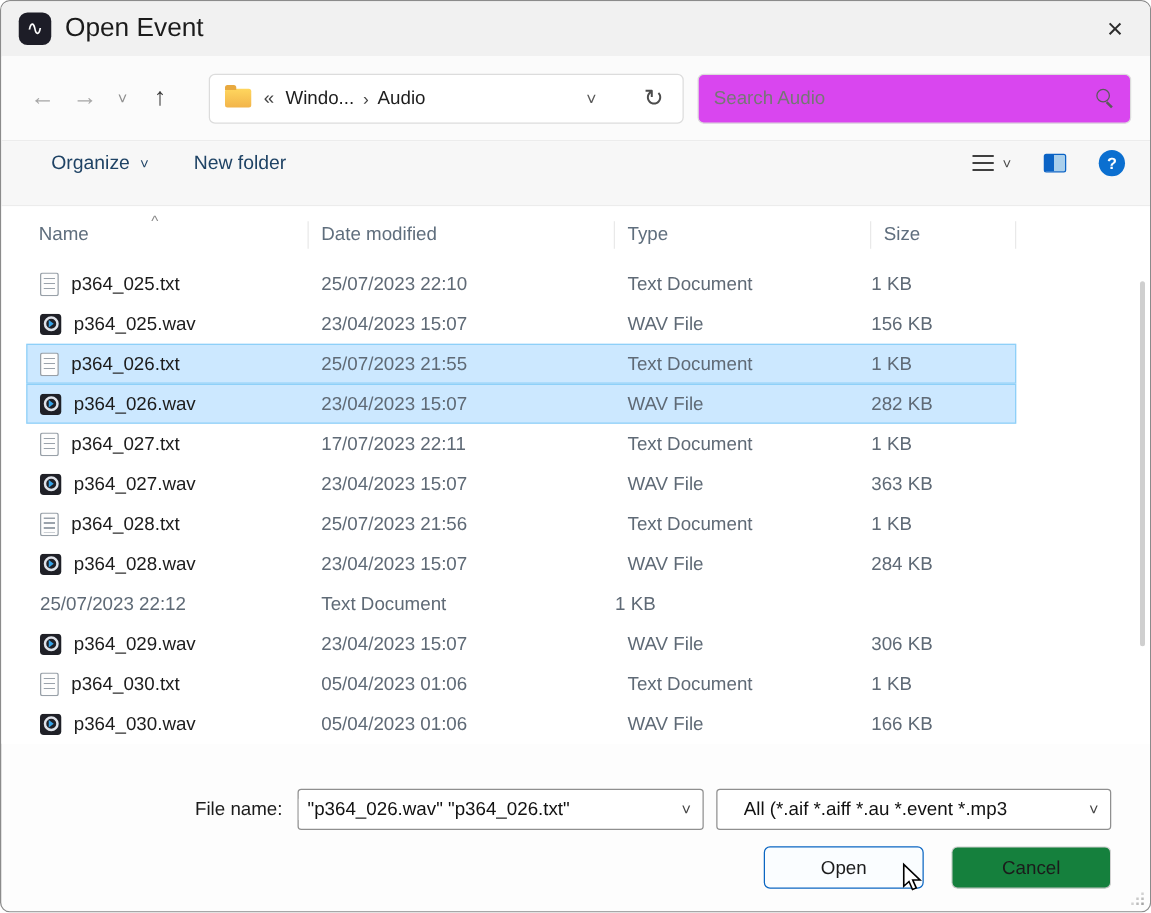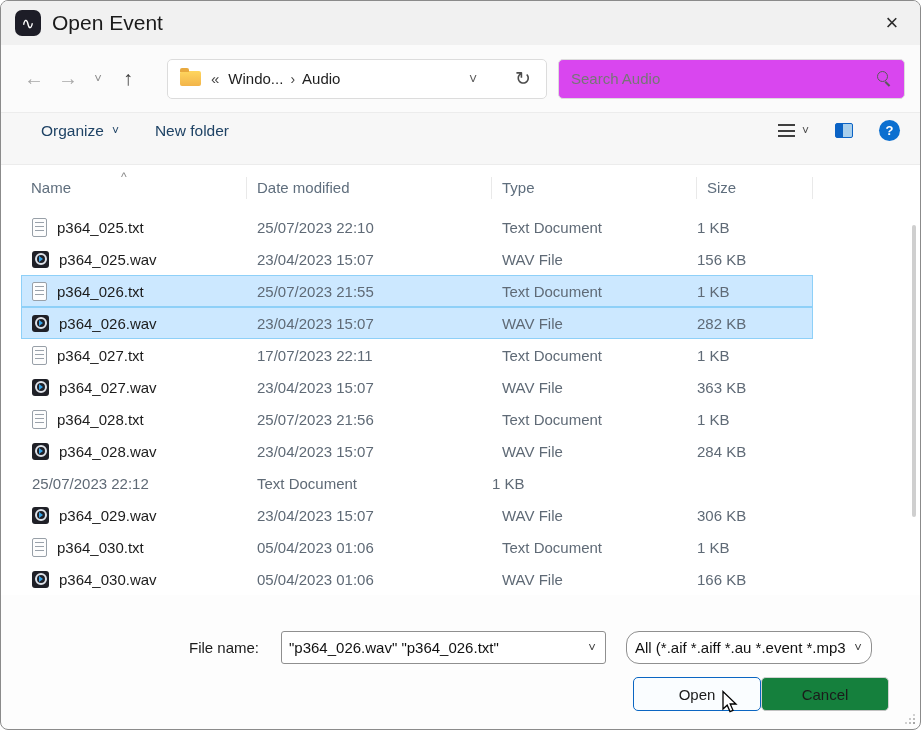--- a/index.html
+++ b/index.html
@@ -196,45 +196,45 @@
   }
   .scroll-track { position: absolute; top: 8px; bottom: 8px; right: 4px; width: 4px; }
   .scroll-thumb {
     position: absolute; top: 52px; height: 292px; width: 4px;
     background: #cfcfcf; border-radius: 2px;
   }
   
   .footer { flex: 1; padding-top: 36px; }
   .footer-row1 {
     display: flex; align-items: center; justify-content: flex-end;
-    margin-right: 48px; gap: 20px; height: 33px;
+    margin-right: 31px; gap: 10px; height: 33px;
   }
   .fn-label { font-size: 15px; color: #1b1b1b; margin-right: 2px; }
   .combo {
     height: 33px; border: 1px solid #8f8f8f; border-radius: 3px;
     background: #fff; display: flex; align-items: center;
   }
   .filename-combo { width: 325px; }
   .filename-combo input {
     flex: 1; min-width: 0; border: none; outline: none;
     font-size: 15px; color: #111; padding: 0 2px 0 7px;
     font-family: "Liberation Sans", "DejaVu Sans", sans-serif;
   }
   .combo .chev {
     width: 26px; text-align: center; color: #444; font-size: 13px;
     flex: 0 0 auto; background: none; border: none;
   }
-  .filetype-combo { width: 246px; padding-left: 8px; border-radius: 13px; }
+  .filetype-combo { width: 316px; padding-left: 21px; }
   .filetype-value {
     flex: 1; min-width: 0; font-size: 15px; color: #111;
     white-space: nowrap; overflow: hidden;
   }
   .footer-row2 {
     display: flex; justify-content: flex-end;
-    margin: 13px 31px 0 0; 
+    margin: 13px 31px 0 0; gap: 22px;
   }
   .btn {
     width: 128px; height: 34px; border-radius: 5px;
     font-size: 15px; color: #1b1b1b;
     font-family: "Liberation Sans", "DejaVu Sans", sans-serif;
   }
   .btn-open { background: #fafdff; border: 1.5px solid #0b66c2; }
   .btn-cancel { background: #15803d; border: 1px solid #d2d2d2; border-bottom-color: #c2c2c2; }
   
   .cursor { position: absolute; left: 717px; top: 688px; z-index: 20; pointer-events: none; }

